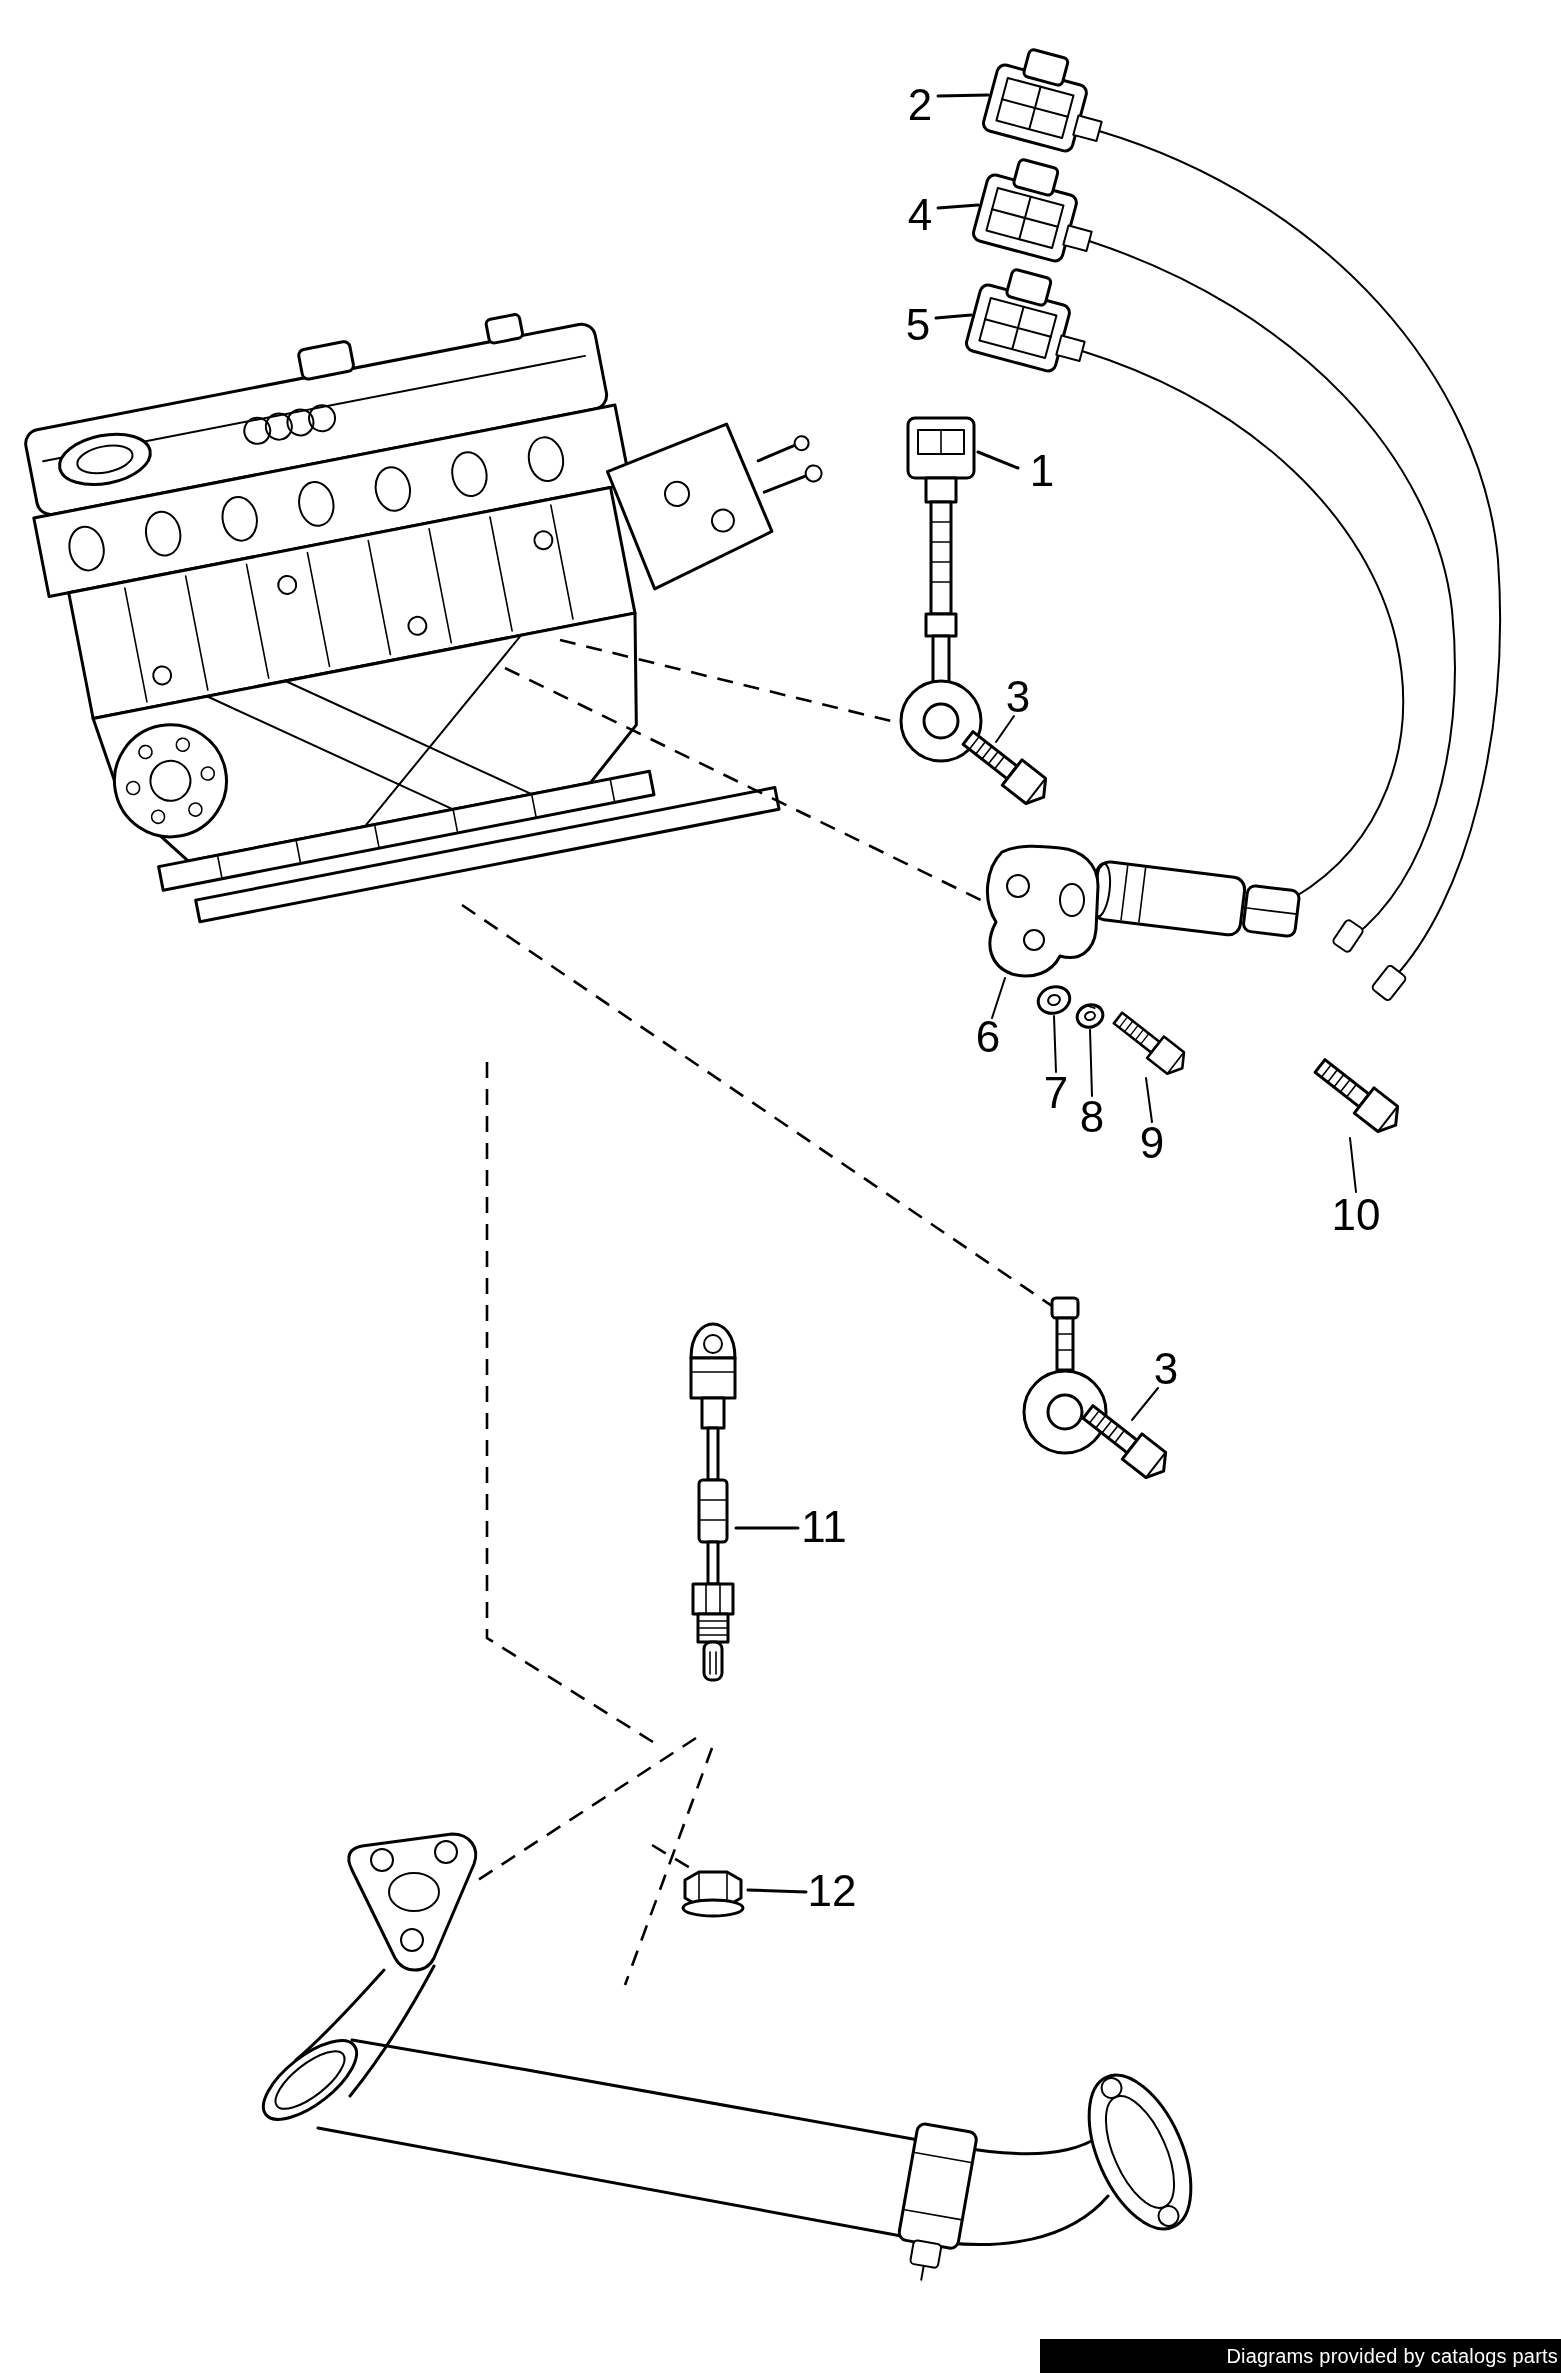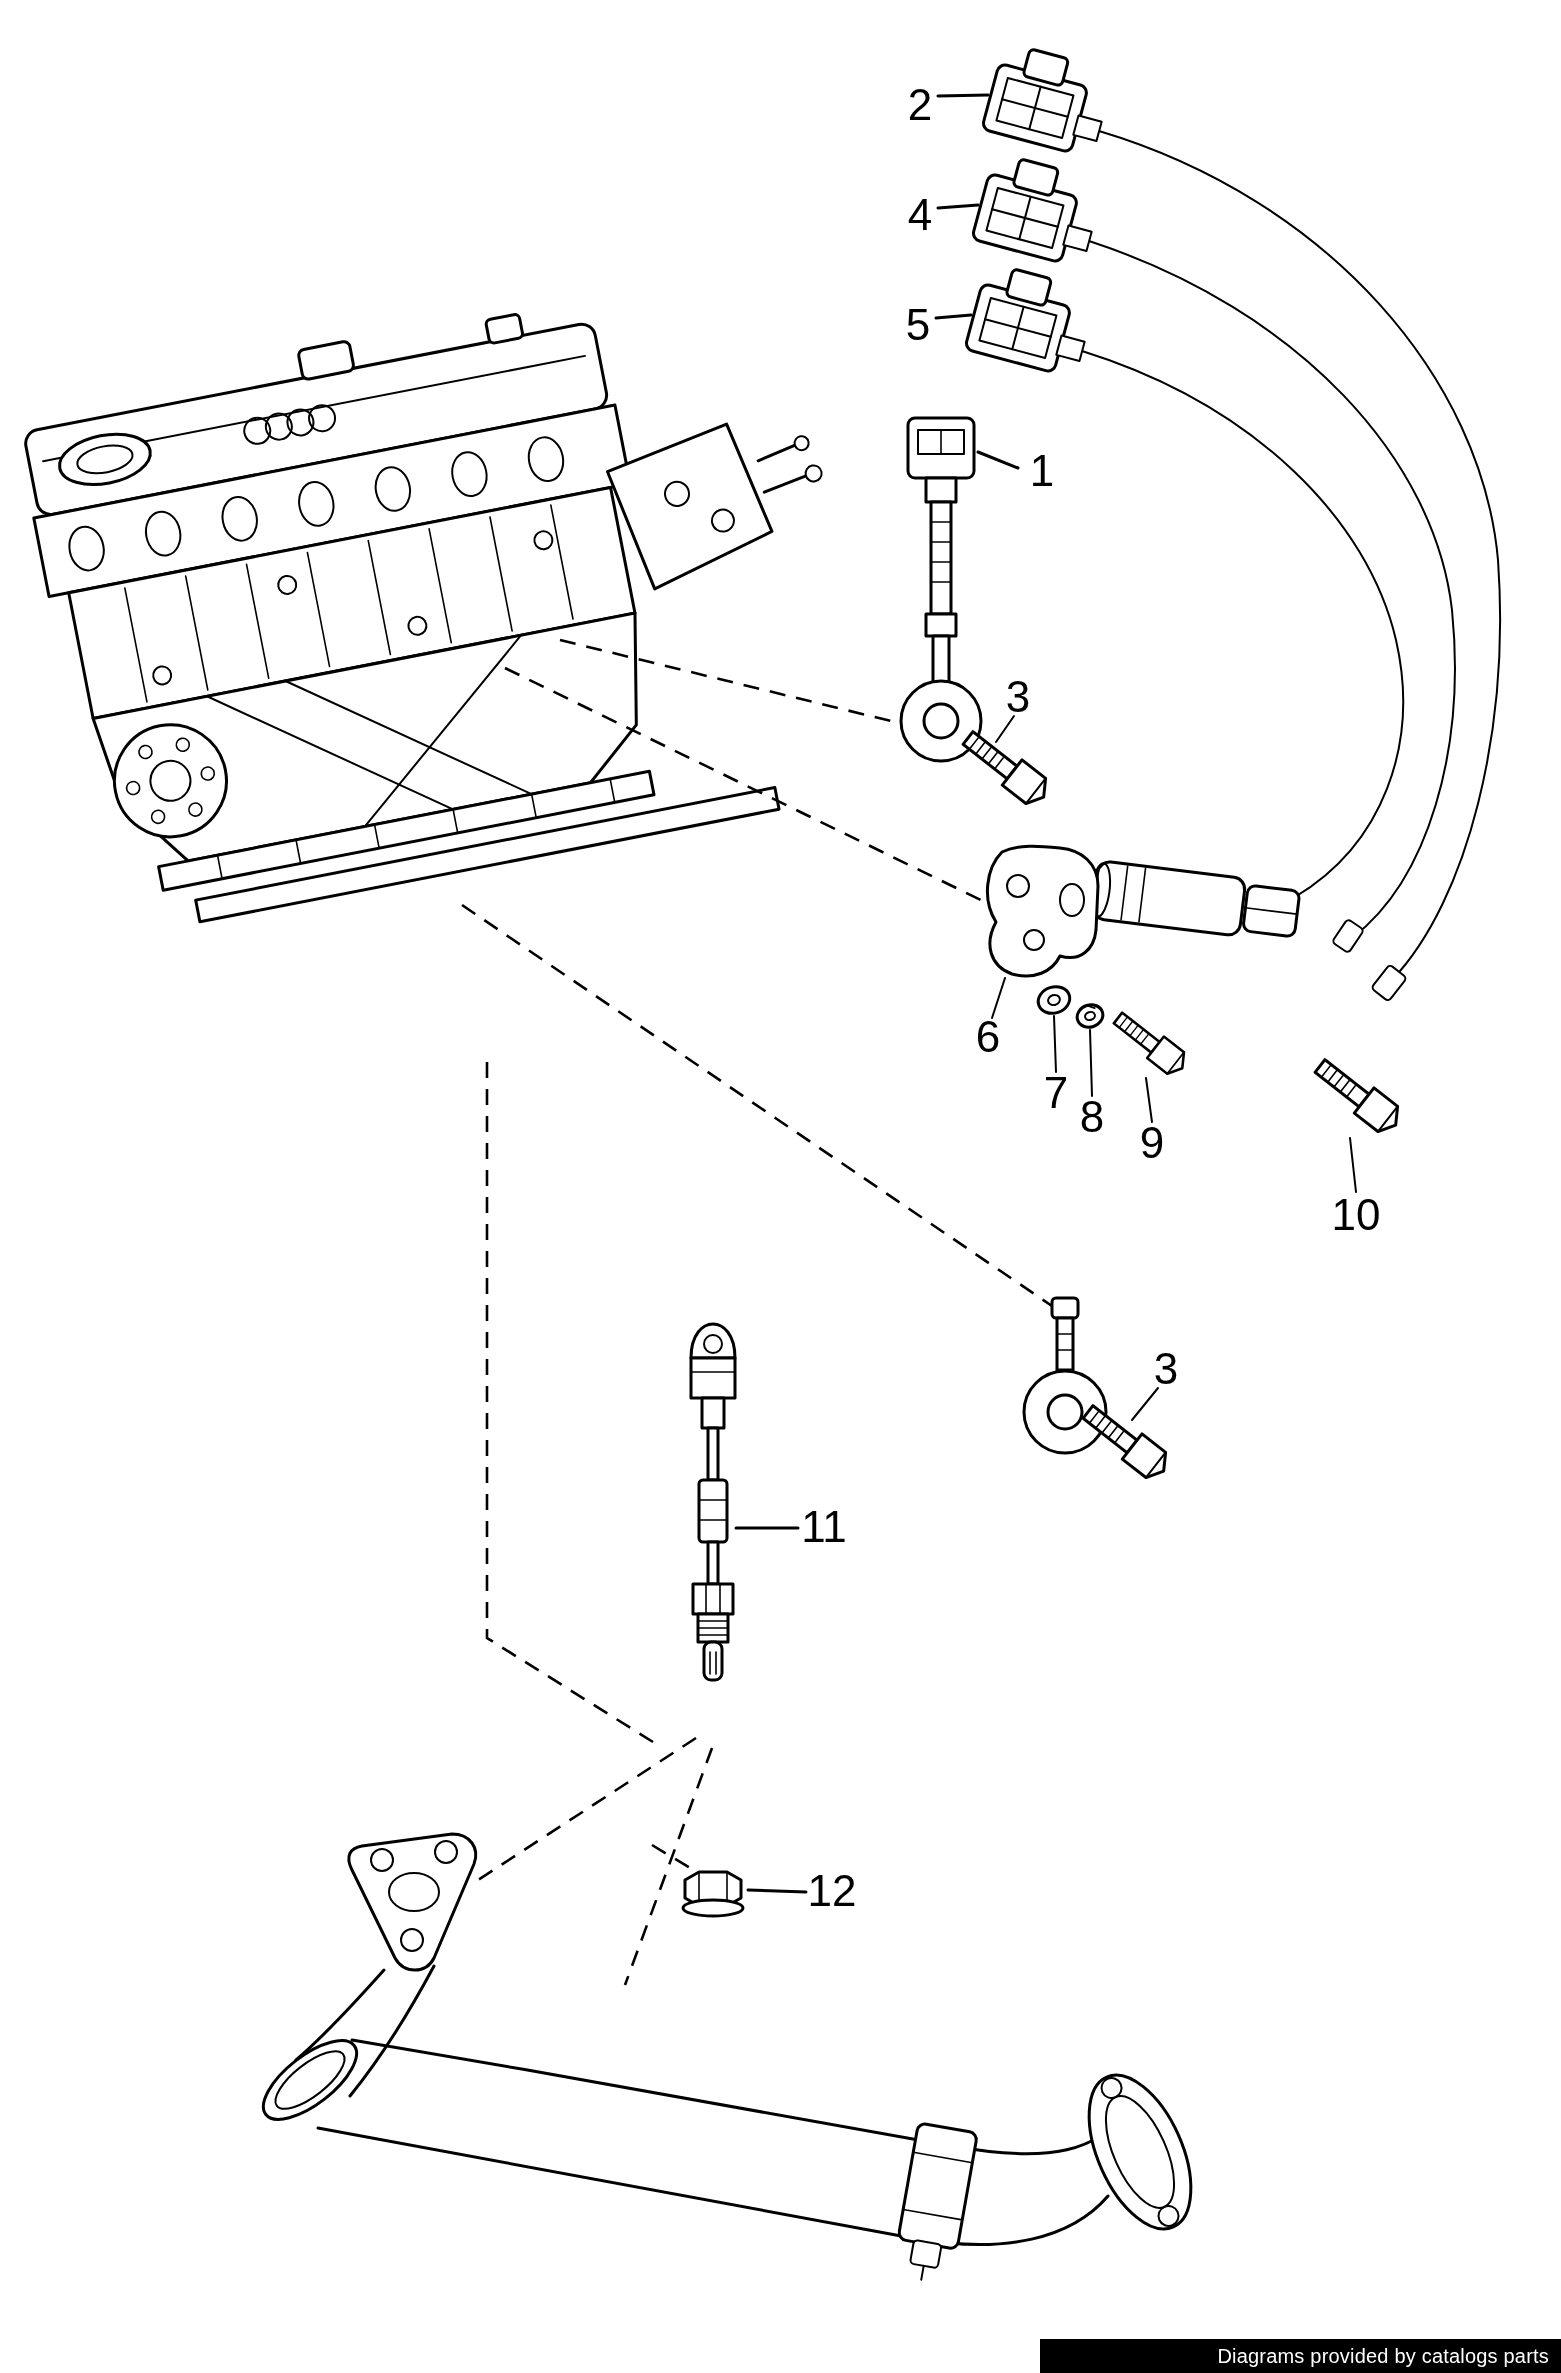--- a/index.html
+++ b/index.html
@@ -8,21 +8,21 @@
   svg{display:block;}
   .ln{fill:none;stroke:#000;stroke-width:3;stroke-linecap:round;stroke-linejoin:round;}
   .fw{fill:#fff;stroke:#000;stroke-width:3;stroke-linejoin:round;}
   .thin{stroke-width:2;}
   .hair{stroke-width:1.6;}
   .dash{fill:none;stroke:#000;stroke-width:2.6;stroke-dasharray:16 11;stroke-linecap:butt;}
   .callout{font-family:"Liberation Sans",sans-serif;font-size:44px;font-weight:400;fill:#000;}
   .watermark{
     position:absolute;right:0;bottom:0;width:521px;height:34px;
     background:#000;color:#fff;display:flex;align-items:center;justify-content:flex-end;
-    padding-right:12px;box-sizing:border-box;font-size:20px;letter-spacing:.2px;
+    padding-right:3px;box-sizing:border-box;font-size:20px;letter-spacing:.2px;
   }
 </style>
 </head>
 <body>
 
 <div class="stage">
 <svg width="1561" height="2373" viewBox="0 0 1561 2373">
 
   <defs>
     <g id="part-plug">

